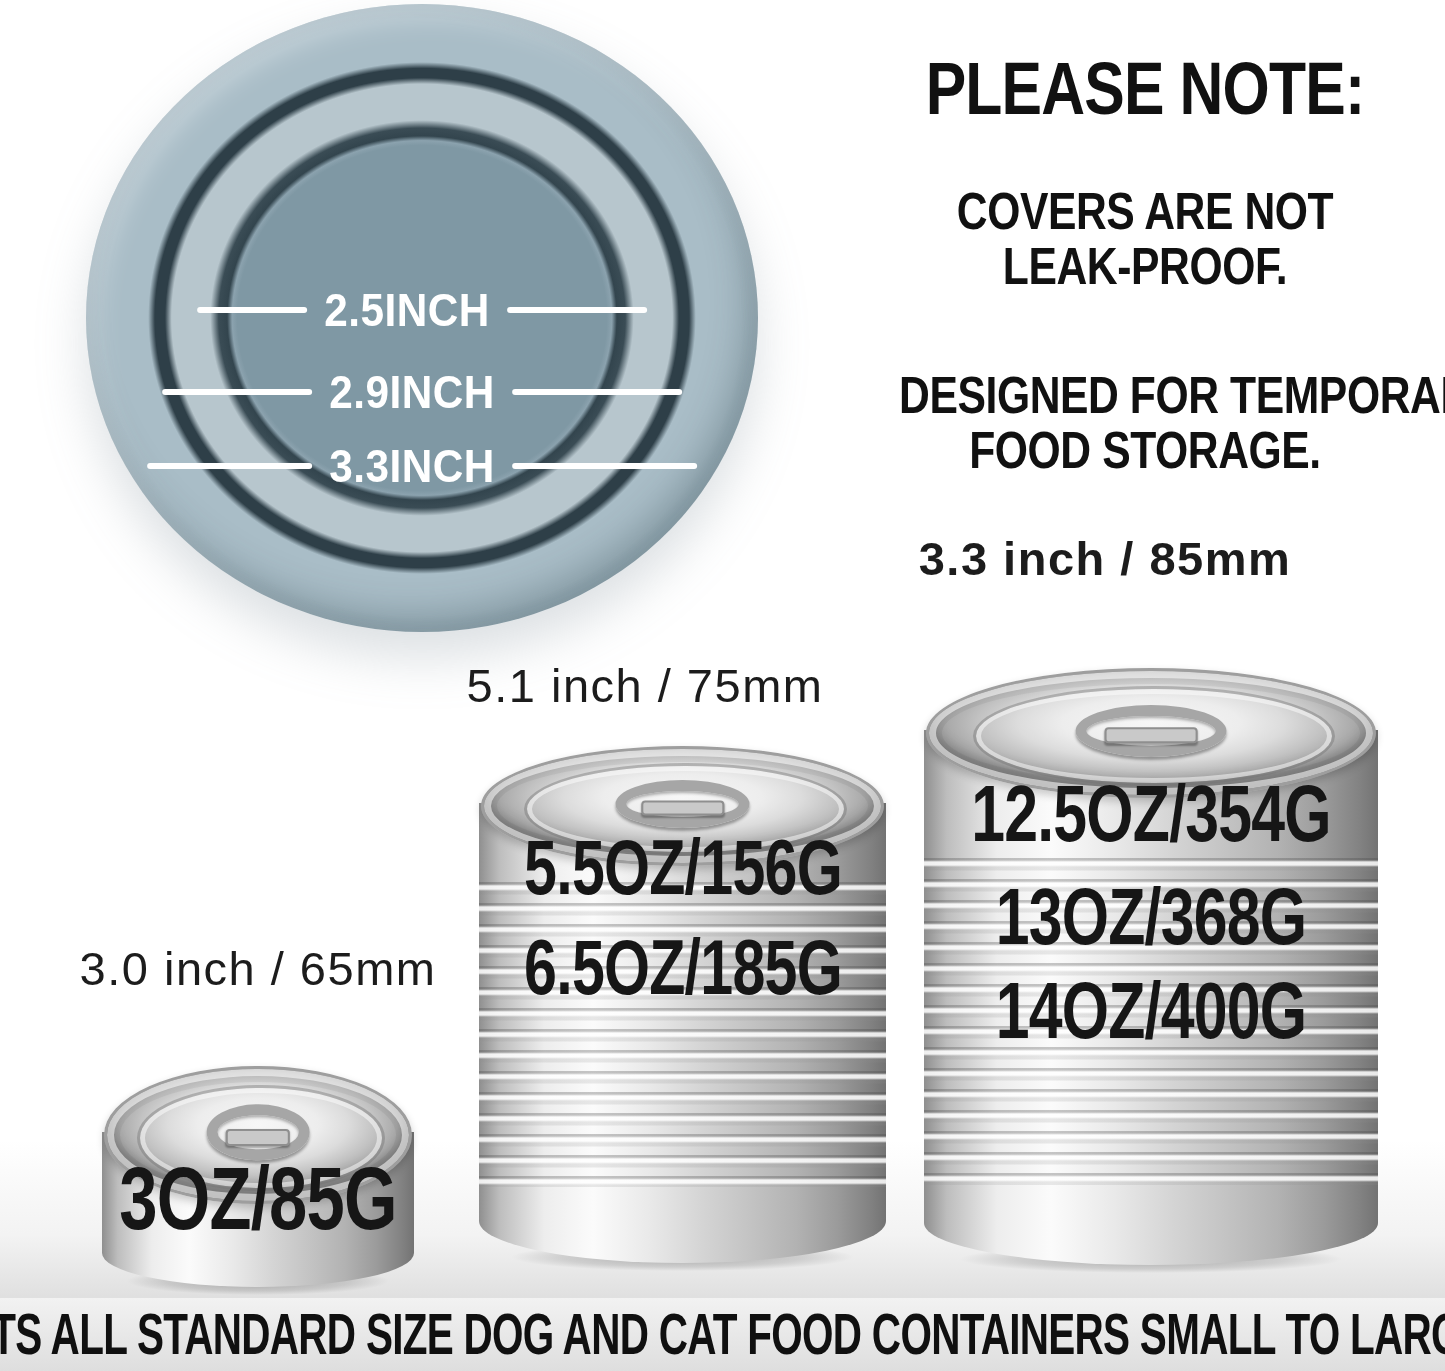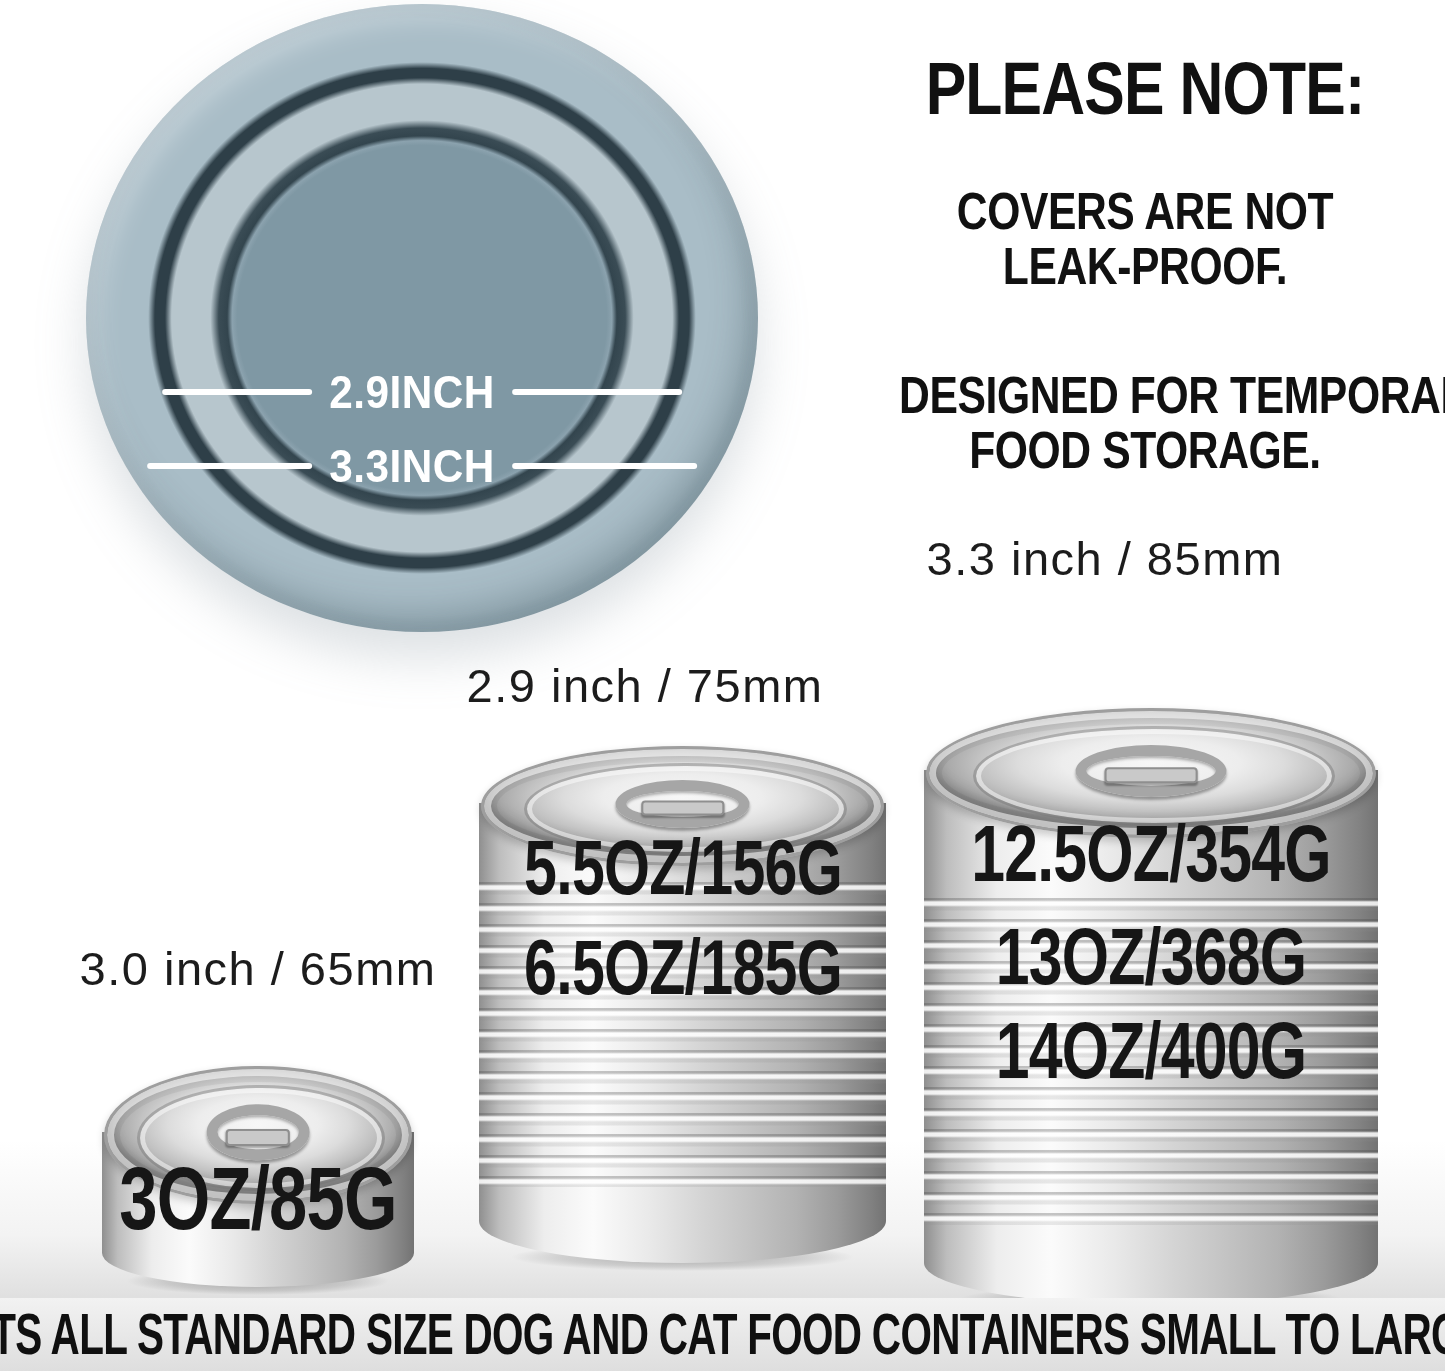--- a/index.html
+++ b/index.html
@@ -115,20 +115,25 @@
     color:#161616; font-weight:900; white-space:nowrap; line-height:1; z-index:5;
     letter-spacing:-1px;
   }
 </style>
 </head>
 <body>
 
 <div class="canvas">
 
   <div class="lid">
+    <div class="meas-row" style="top:282px;">
+      <span class="meas-line" style="width:110px;"></span>
+      <span class="meas-text">2.5INCH</span>
+      <span class="meas-line" style="width:140px;"></span>
+    </div>
     <div class="meas-row" style="top:364px;">
       <span class="meas-line" style="width:150px;"></span>
       <span class="meas-text">2.9INCH</span>
       <span class="meas-line" style="width:170px;"></span>
     </div>
     <div class="meas-row" style="top:406px;margin-top:32px;">
       <span class="meas-line" style="width:165px;"></span>
       <span class="meas-text">3.3INCH</span>
       <span class="meas-line" style="width:185px;"></span>
     </div>
@@ -139,40 +144,40 @@
     <p class="note-p">
       <span>COVERS ARE NOT</span>
       <span>LEAK-PROOF.</span>
     </p>
     <p class="note-p">
       <span>DESIGNED FOR TEMPORARY</span>
       <span>FOOD STORAGE.</span>
     </p>
   </div>
 
-  <div class="size-label" style="left:1105px; top:535px;">3.3 inch / 85mm</div>
-  <div class="size-label" style="left:645px; top:662px;">2.9 inch / 75mm</div>
+  <div class="size-label" style="left:1105px; top:535px;font-weight:bold;">3.3 inch / 85mm</div>
+  <div class="size-label" style="left:645px; top:662px;">5.1 inch / 75mm</div>
   <div class="size-label" style="left:258px; top:945px;">3.0 inch / 65mm</div>
 
   <div class="floor"></div>
 
   <div class="can" style="left:479px; top:746px; width:391px; height:517px;">
     <div class="can-shadow"></div>
     <div class="can-side" style="top:57px;"></div>
     <div class="can-ribs" style="top:136px; bottom:76px;"></div>
     <div class="can-top" style="height:114px;">
       <div class="lid-ring"></div>
       <div class="tab-ring"></div>
       <div class="tab-bar"></div>
     </div>
     <div class="can-label" style="top:122px; font-size:74px;">5.5OZ/156G</div>
     <div class="can-label" style="top:222px; font-size:74px;">6.5OZ/185G</div>
   </div>
 
-  <div class="can" style="left:924px; top:708px; width:438px; height:597px;text-align:right;">
+  <div class="can" style="left:924px; top:668px; width:438px; height:597px;text-align:right;">
     <div class="can-shadow"></div>
     <div class="can-side" style="top:62px;"></div>
     <div class="can-ribs" style="top:190px; bottom:80px;"></div>
     <div class="can-top" style="height:124px;">
       <div class="lid-ring"></div>
       <div class="tab-ring"></div>
       <div class="tab-bar"></div>
     </div>
     <div class="can-label" style="top:146px; font-size:76px;">12.5OZ/354G</div>
     <div class="can-label" style="top:249px; font-size:76px;">13OZ/368G</div>

